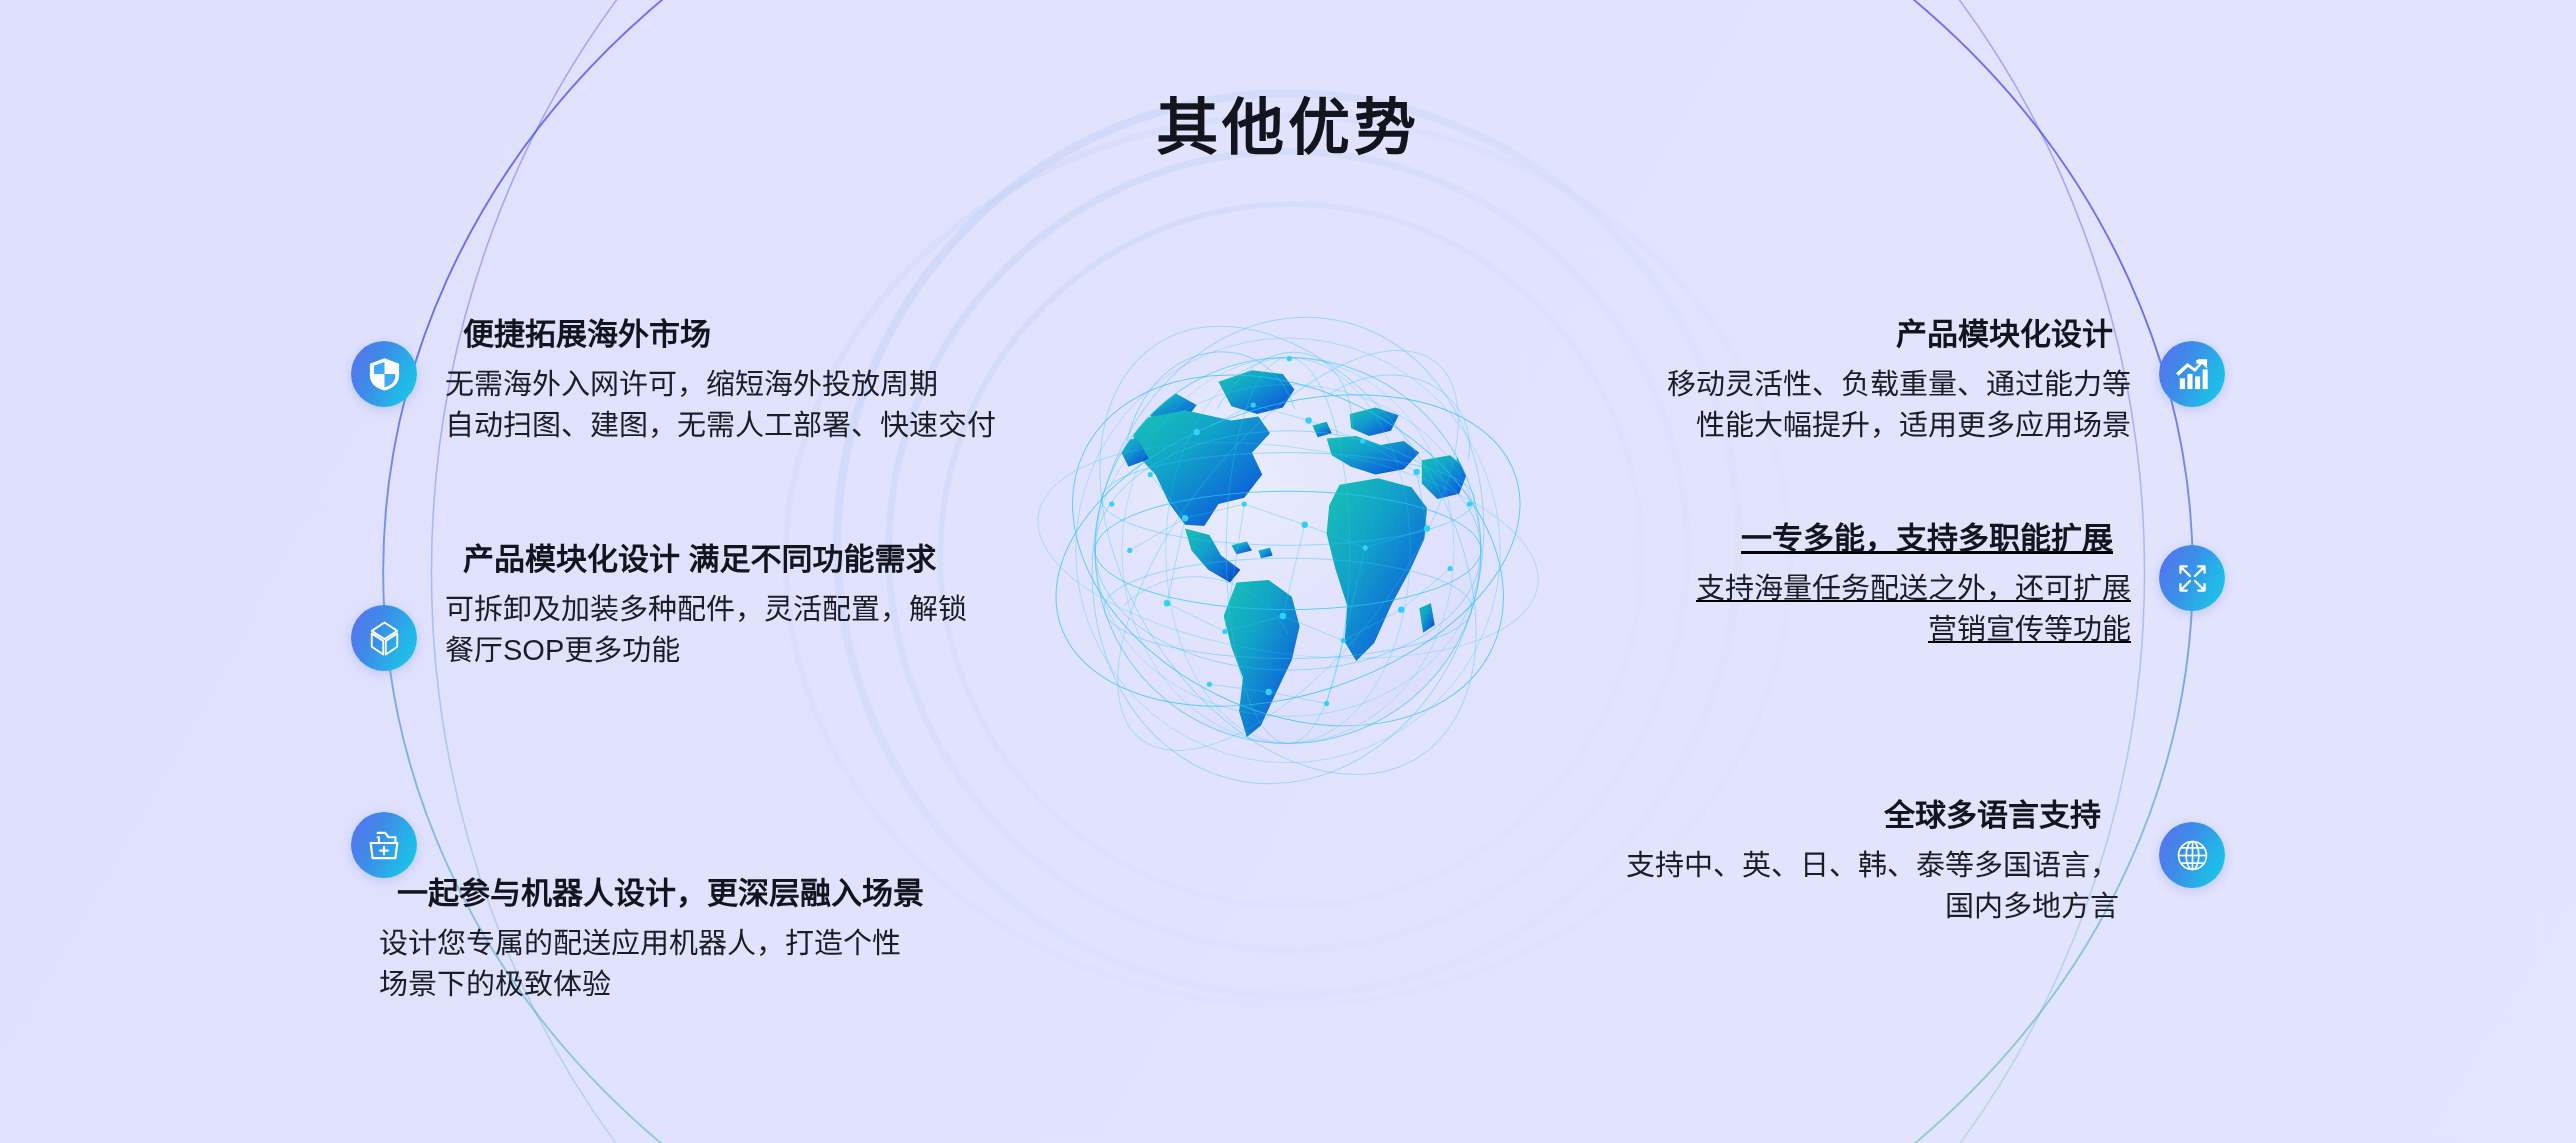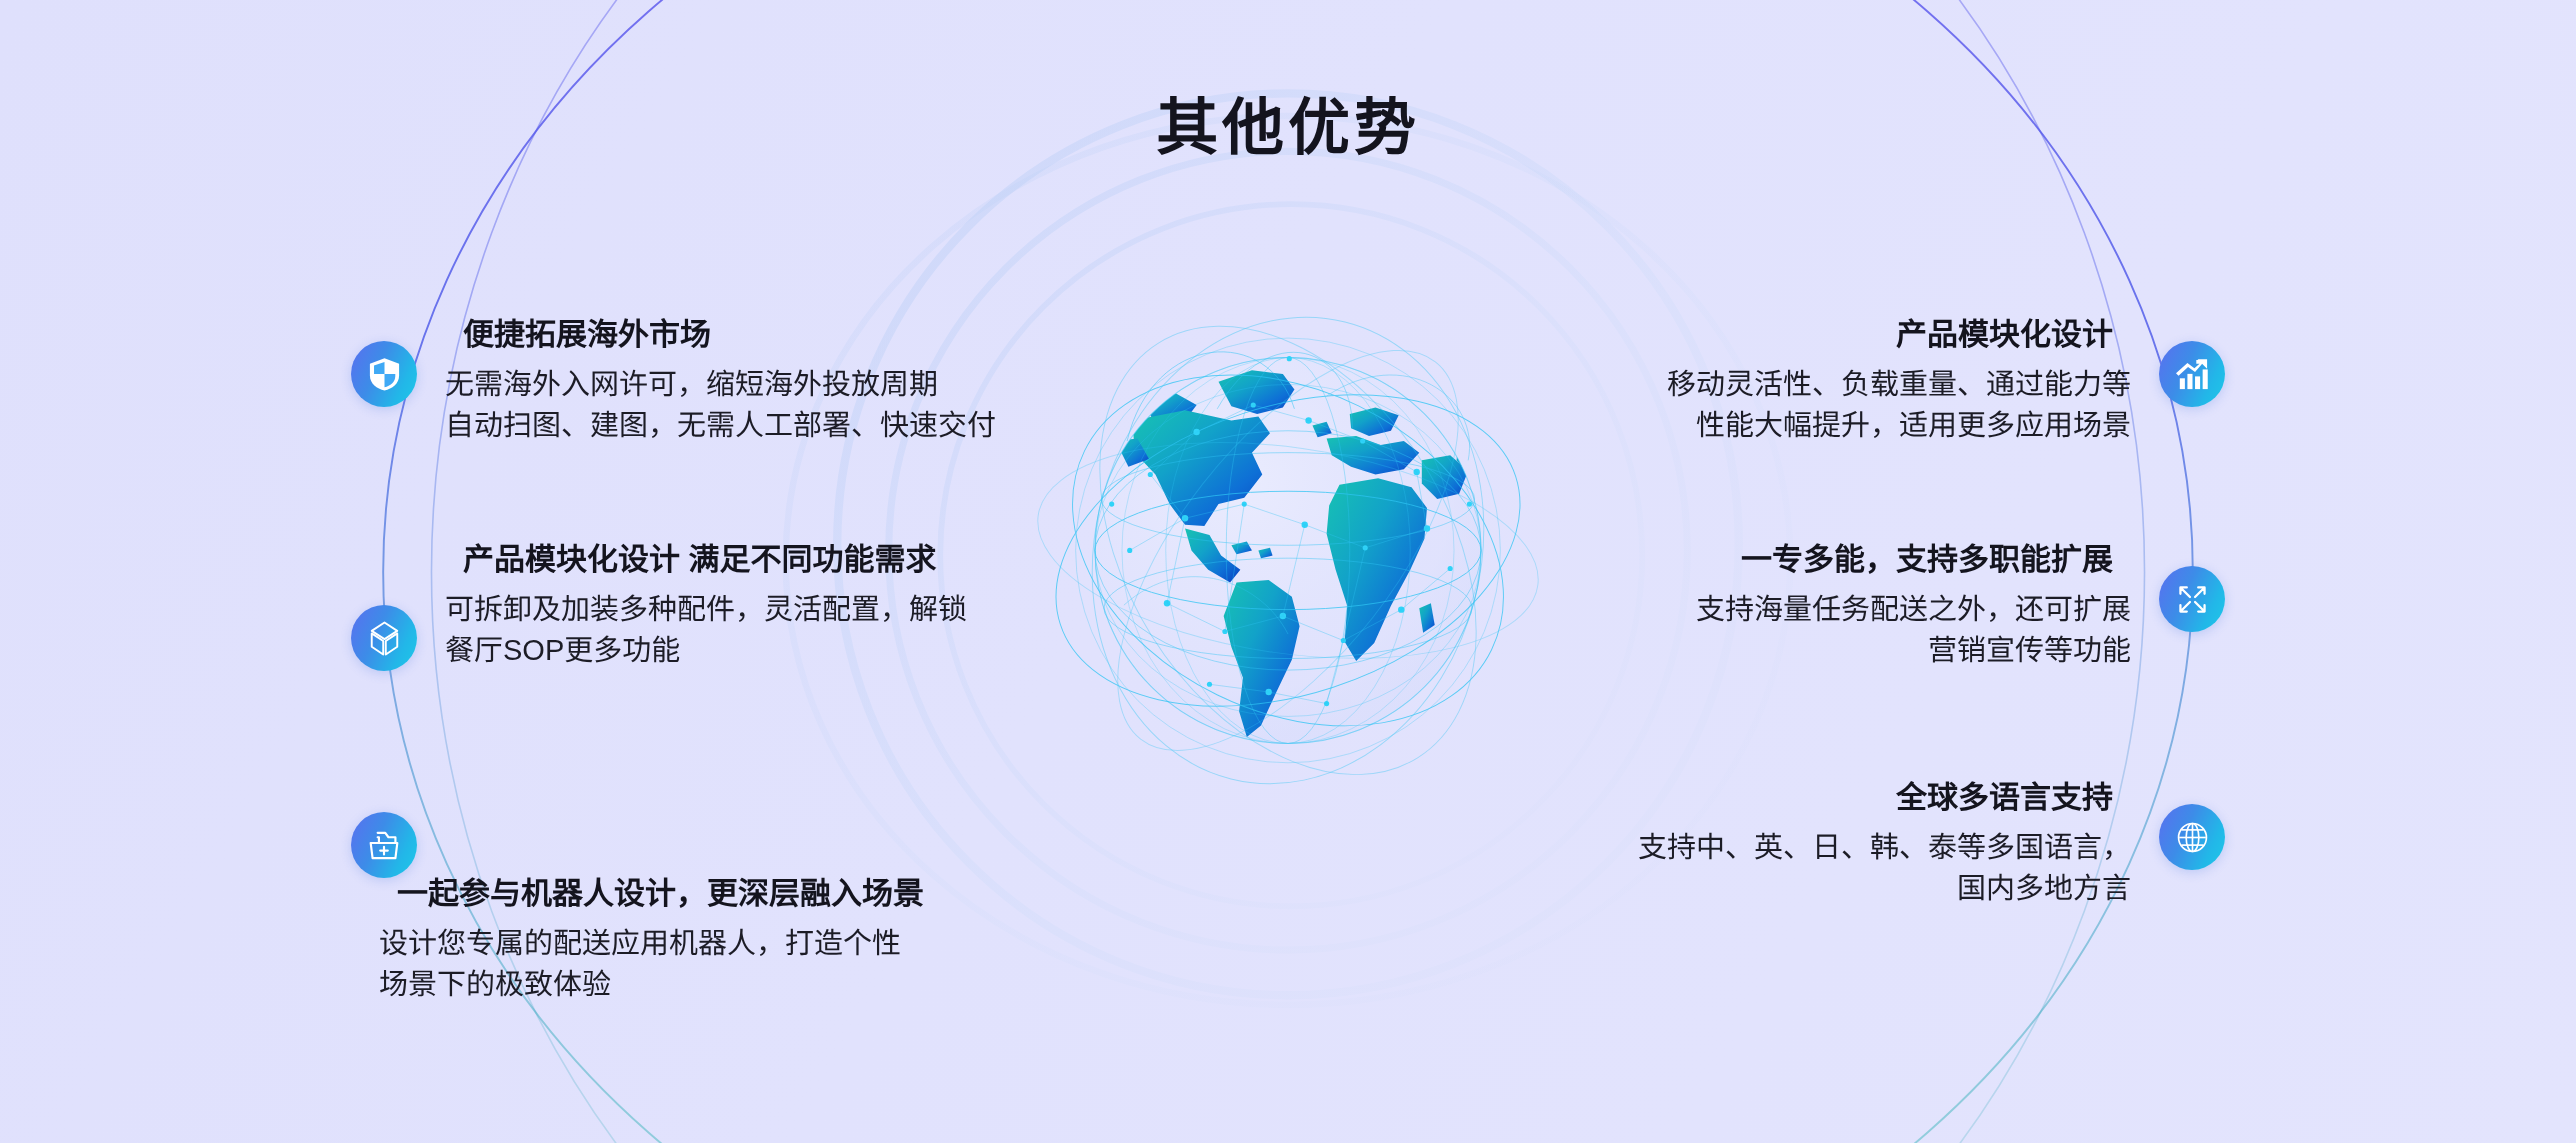--- a/index.html
+++ b/index.html
@@ -58,22 +58,22 @@
     display: flex;
     align-items: flex-start;
   }
   .feature.left  { left: 351px;  }
   .feature.right { right: 351px; flex-direction: row-reverse; }
 
   .feature.left.f1 { top: 319px; }
   .feature.left.f2 { top: 544px; align-items: flex-end; }
   .feature.left.f3 { top: 790px; flex-direction: column; }
   .feature.right.f1 { top: 319px; }
-  .feature.right.f2 { top: 544px; }
-  .feature.right.f3 { top: 782px; }
+  .feature.right.f2 { top: 523px; text-decoration: underline; }
+  .feature.right.f3 { top: 800px; gap: 12px; }
 
   .badge {
     width: 66px;
     height: 66px;
     border-radius: 50%;
     background: linear-gradient(115deg, #5a6ff0 0%, #3d8ce8 40%, #22b7e8 75%, #1ec8e8 100%);
     display: flex;
     align-items: center;
     justify-content: center;
     flex: 0 0 auto;

